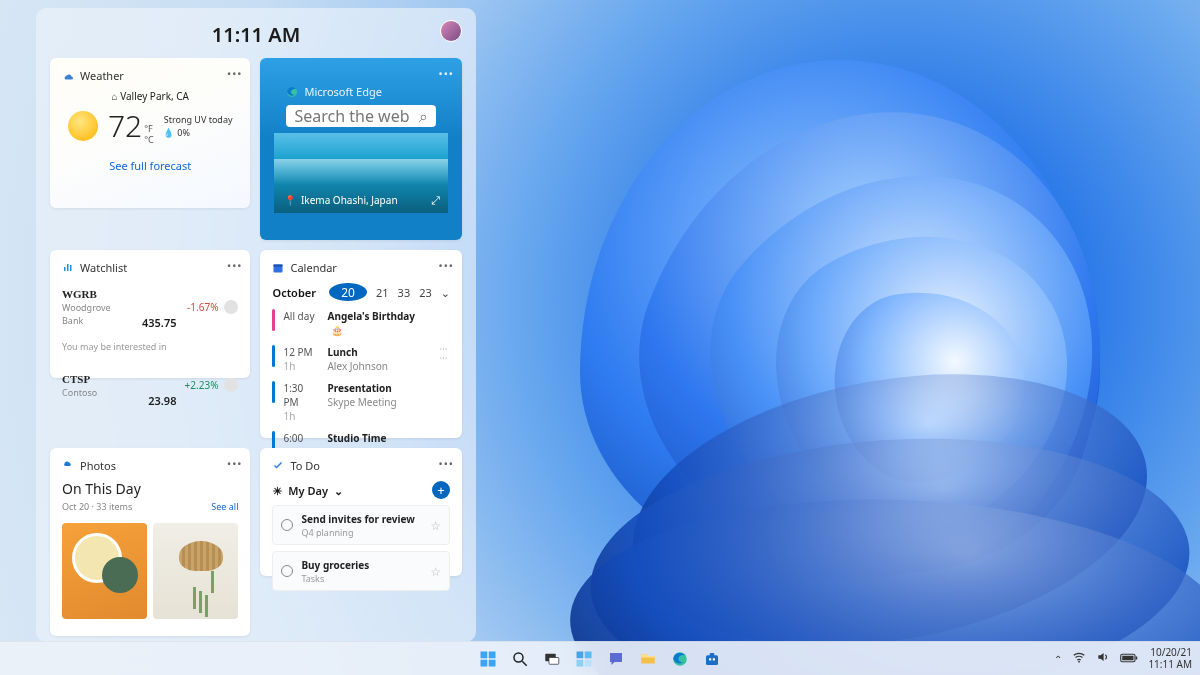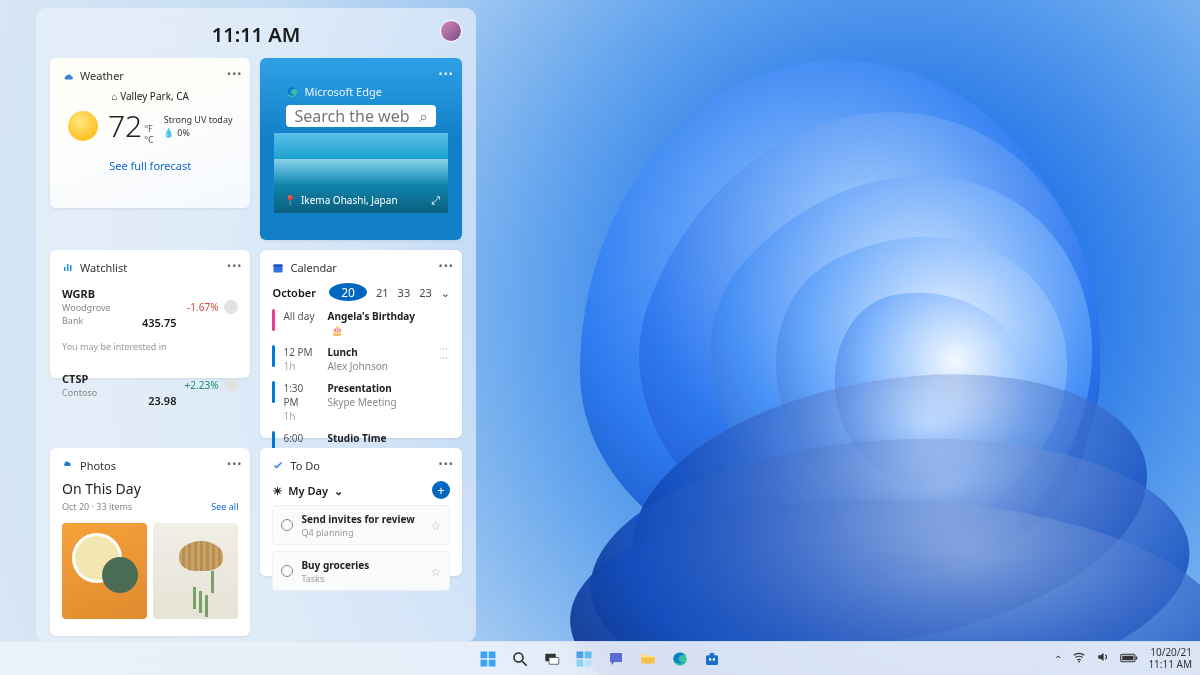--- a/index.html
+++ b/index.html
@@ -50,21 +50,21 @@
   .edge-card { height:182px; background:linear-gradient(180deg,#2ea0e6,#1280c7 80px, #1280c7 80px); padding:26px; color:#fff; overflow:hidden;}
   .edge-card .title { color:#e8f4ff;}
   .search { background:#fff; border-radius:4px; height:22px; display:flex; align-items:center; padding:0 8px; margin-top:6px; color:#777; font-size:16px; justify-content:space-between;}
   .edge-img { margin:6px -12px 0 -12px; height:80px; background:linear-gradient(180deg,#5ac0e8 0%, #0d9bc9 40%, #0f7fa6 70%, #0a5f7d 100%); position:relative;}
   .edge-img::before { content:""; position:absolute; bottom:28px; left:0; right:0; height:26px; background:linear-gradient(180deg,rgba(255,255,255,0.5),rgba(255,255,255,0)); }
   .edge-cap { position:absolute; bottom:6px; left:10px; font-size:10px; color:#fff; display:flex; gap:4px; align-items:center;}
   .expand { position:absolute; bottom:6px; right:8px; color:#fff; font-size:11px;}
   .watch-card { height:128px;}
   .wlrow { display:flex; align-items:center; margin-top:8px; font-size:11px;}
   .wlrow .sym { flex:1;}
-  .wlrow .sym b { font-size:11px; color:#222;}
+  .wlrow .sym b { font-size:11px; color:#222;font-family:Liberation Serif, serif;}
   .wlrow .sym span { display:block; font-size:9px; color:#888;}
   .wlrow .price { font-weight:600; width:48px; text-align:right;margin-top:32px;}
   .wlrow .chg { width:42px; text-align:right; font-size:10px;}
   .neg{color:#d24a3a;} .pos{color:#17915f;}
   .wlrow .mini { width:14px; height:14px; border-radius:50%; background:#e2e2e2; margin-left:6px;}
   .maybe { font-size:9px; color:#999; margin-top:10px;}
   .cal-card { height:188px;}
   .cal-month { display:flex; align-items:center; gap:9px; font-size:11px; margin-top:8px;}
   .cal-month .m { font-weight:600; color:#111; margin-right:4px;}
   .cal-month .d { color:#444; cursor:pointer;}

